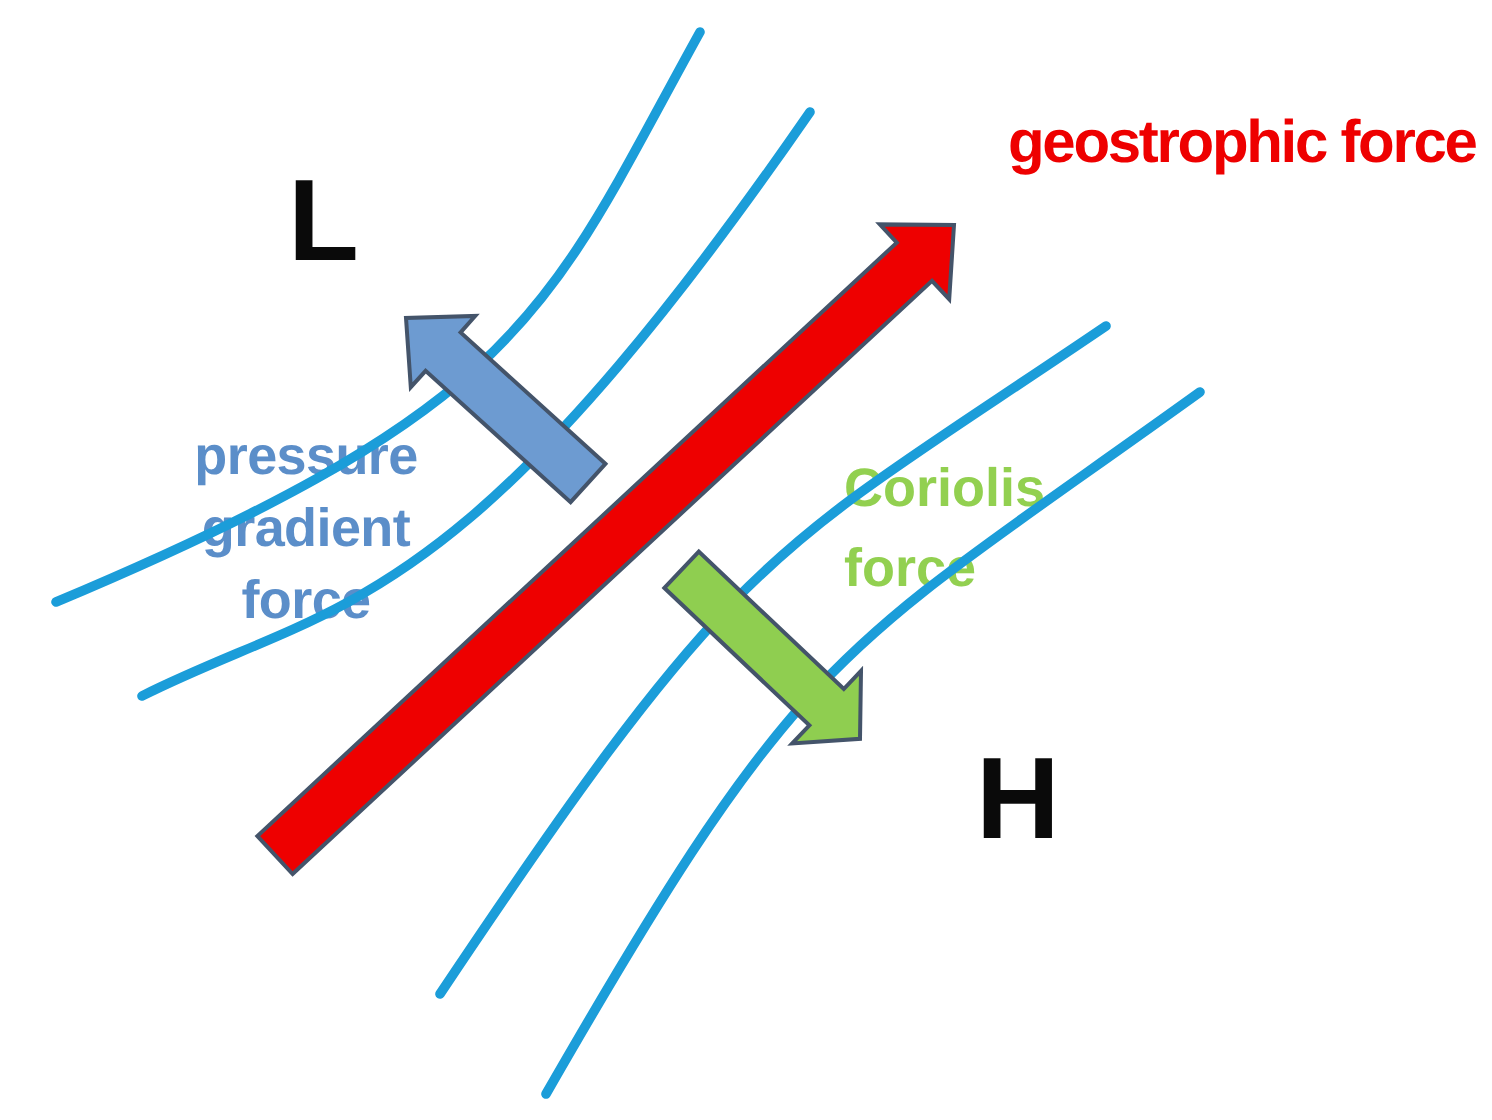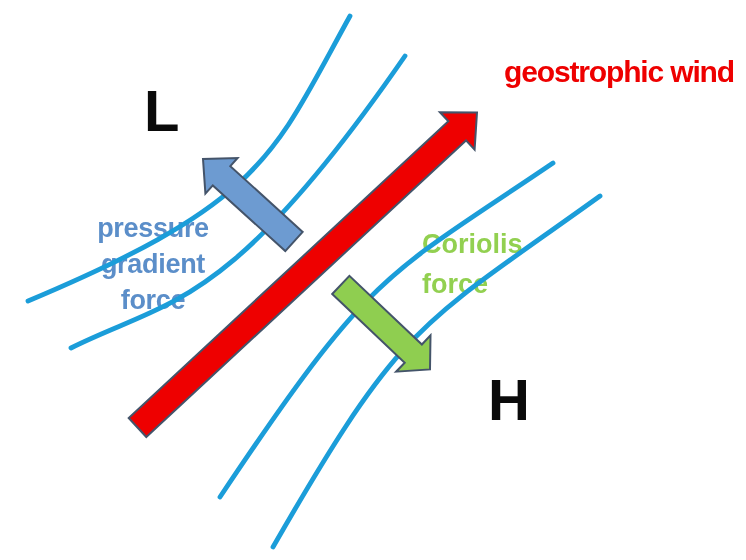--- a/index.html
+++ b/index.html
@@ -45,21 +45,21 @@
     left: 0; top: 0;
   }
 </style>
 </head>
 <body>
 
 <div class="stage">
 
   <div class="label" id="label-low" style="left: 144px; top: 82px; color: rgb(10, 10, 10);">L</div>
   <div class="label" id="label-high" style="left: 488px; top: 371px; color: rgb(10, 10, 10);">H</div>
-  <div class="label" id="label-wind" style="left: 504px; top: 57px; color: rgb(238, 0, 0);">geostrophic wind</div>
+  <div class="label" id="label-wind" style="left: 504px; top: 57px; color: rgb(238, 0, 0);">geostrophic force</div>
 
   <div class="label" id="label-pgf" style="left: 153px; top: 210px; transform: translateX(-50%); color: rgb(91, 142, 201);">
     <span>pressure</span><br>
     <span>gradient</span><br>
     <span>force</span>
   </div>
 
   <div class="label" id="label-coriolis" style="left: 422px; top: 224px; color: rgb(146, 208, 80);">
     <span>Coriolis</span><br>
     <span>force</span>

